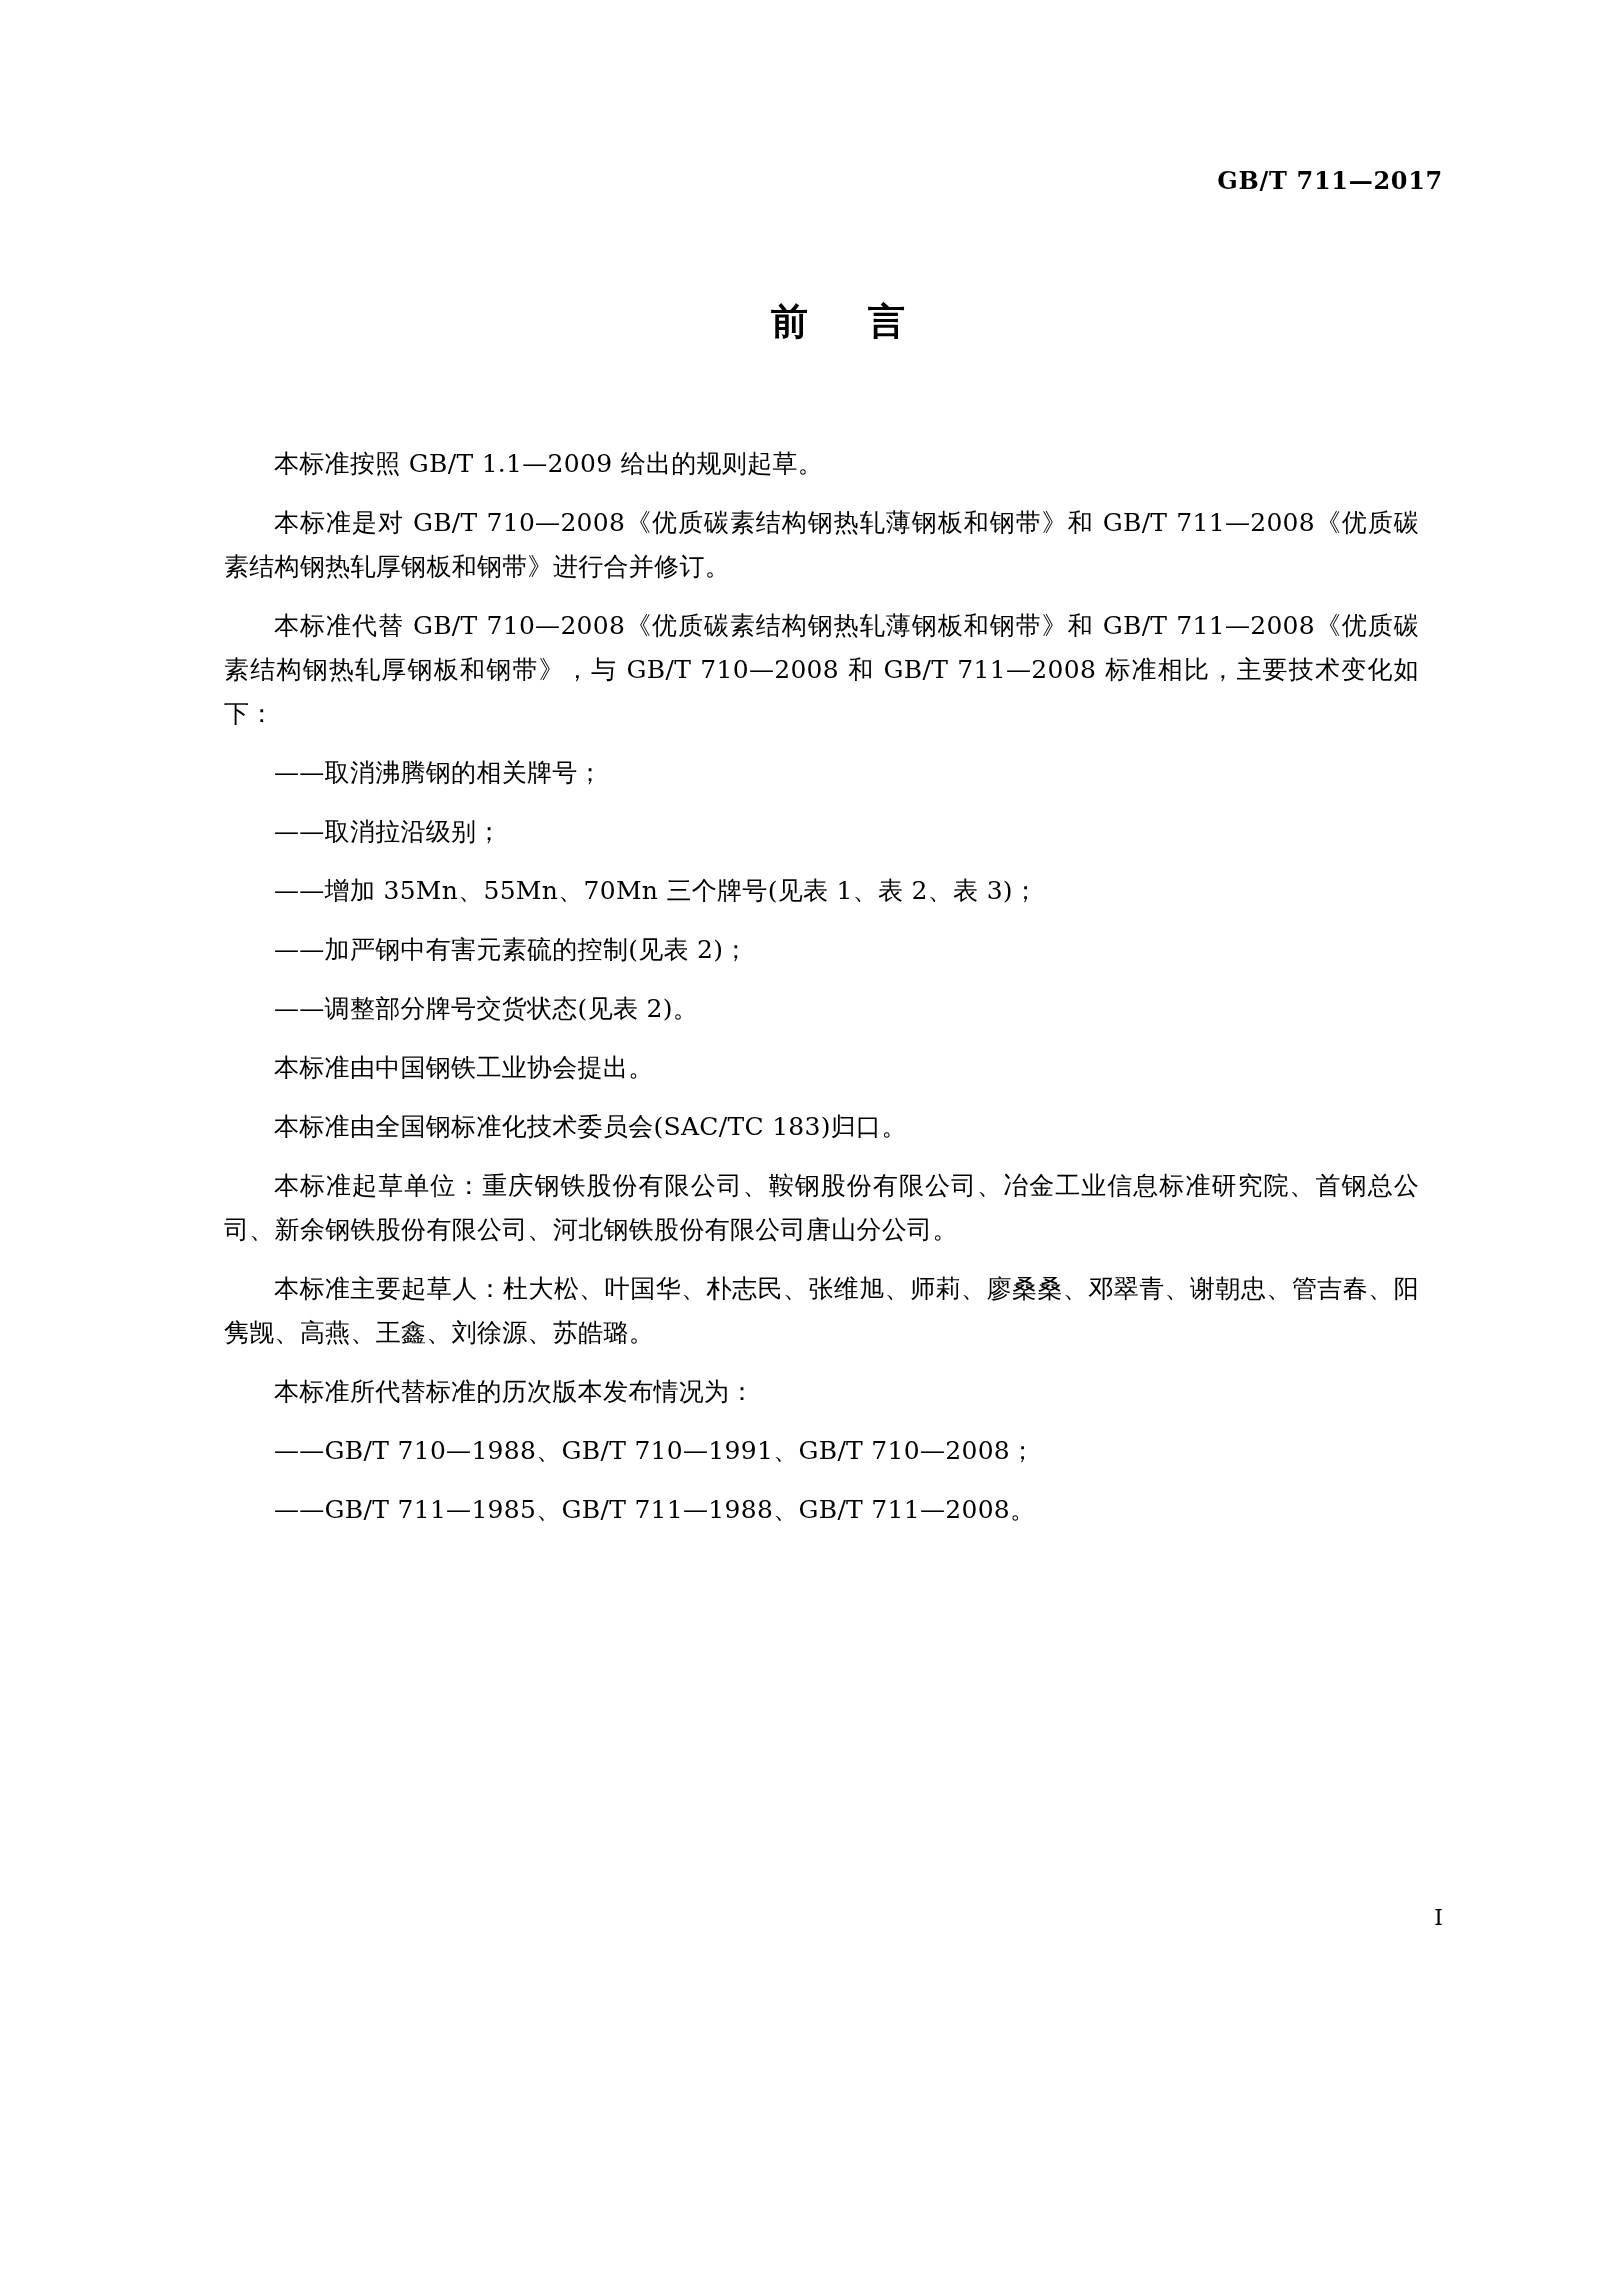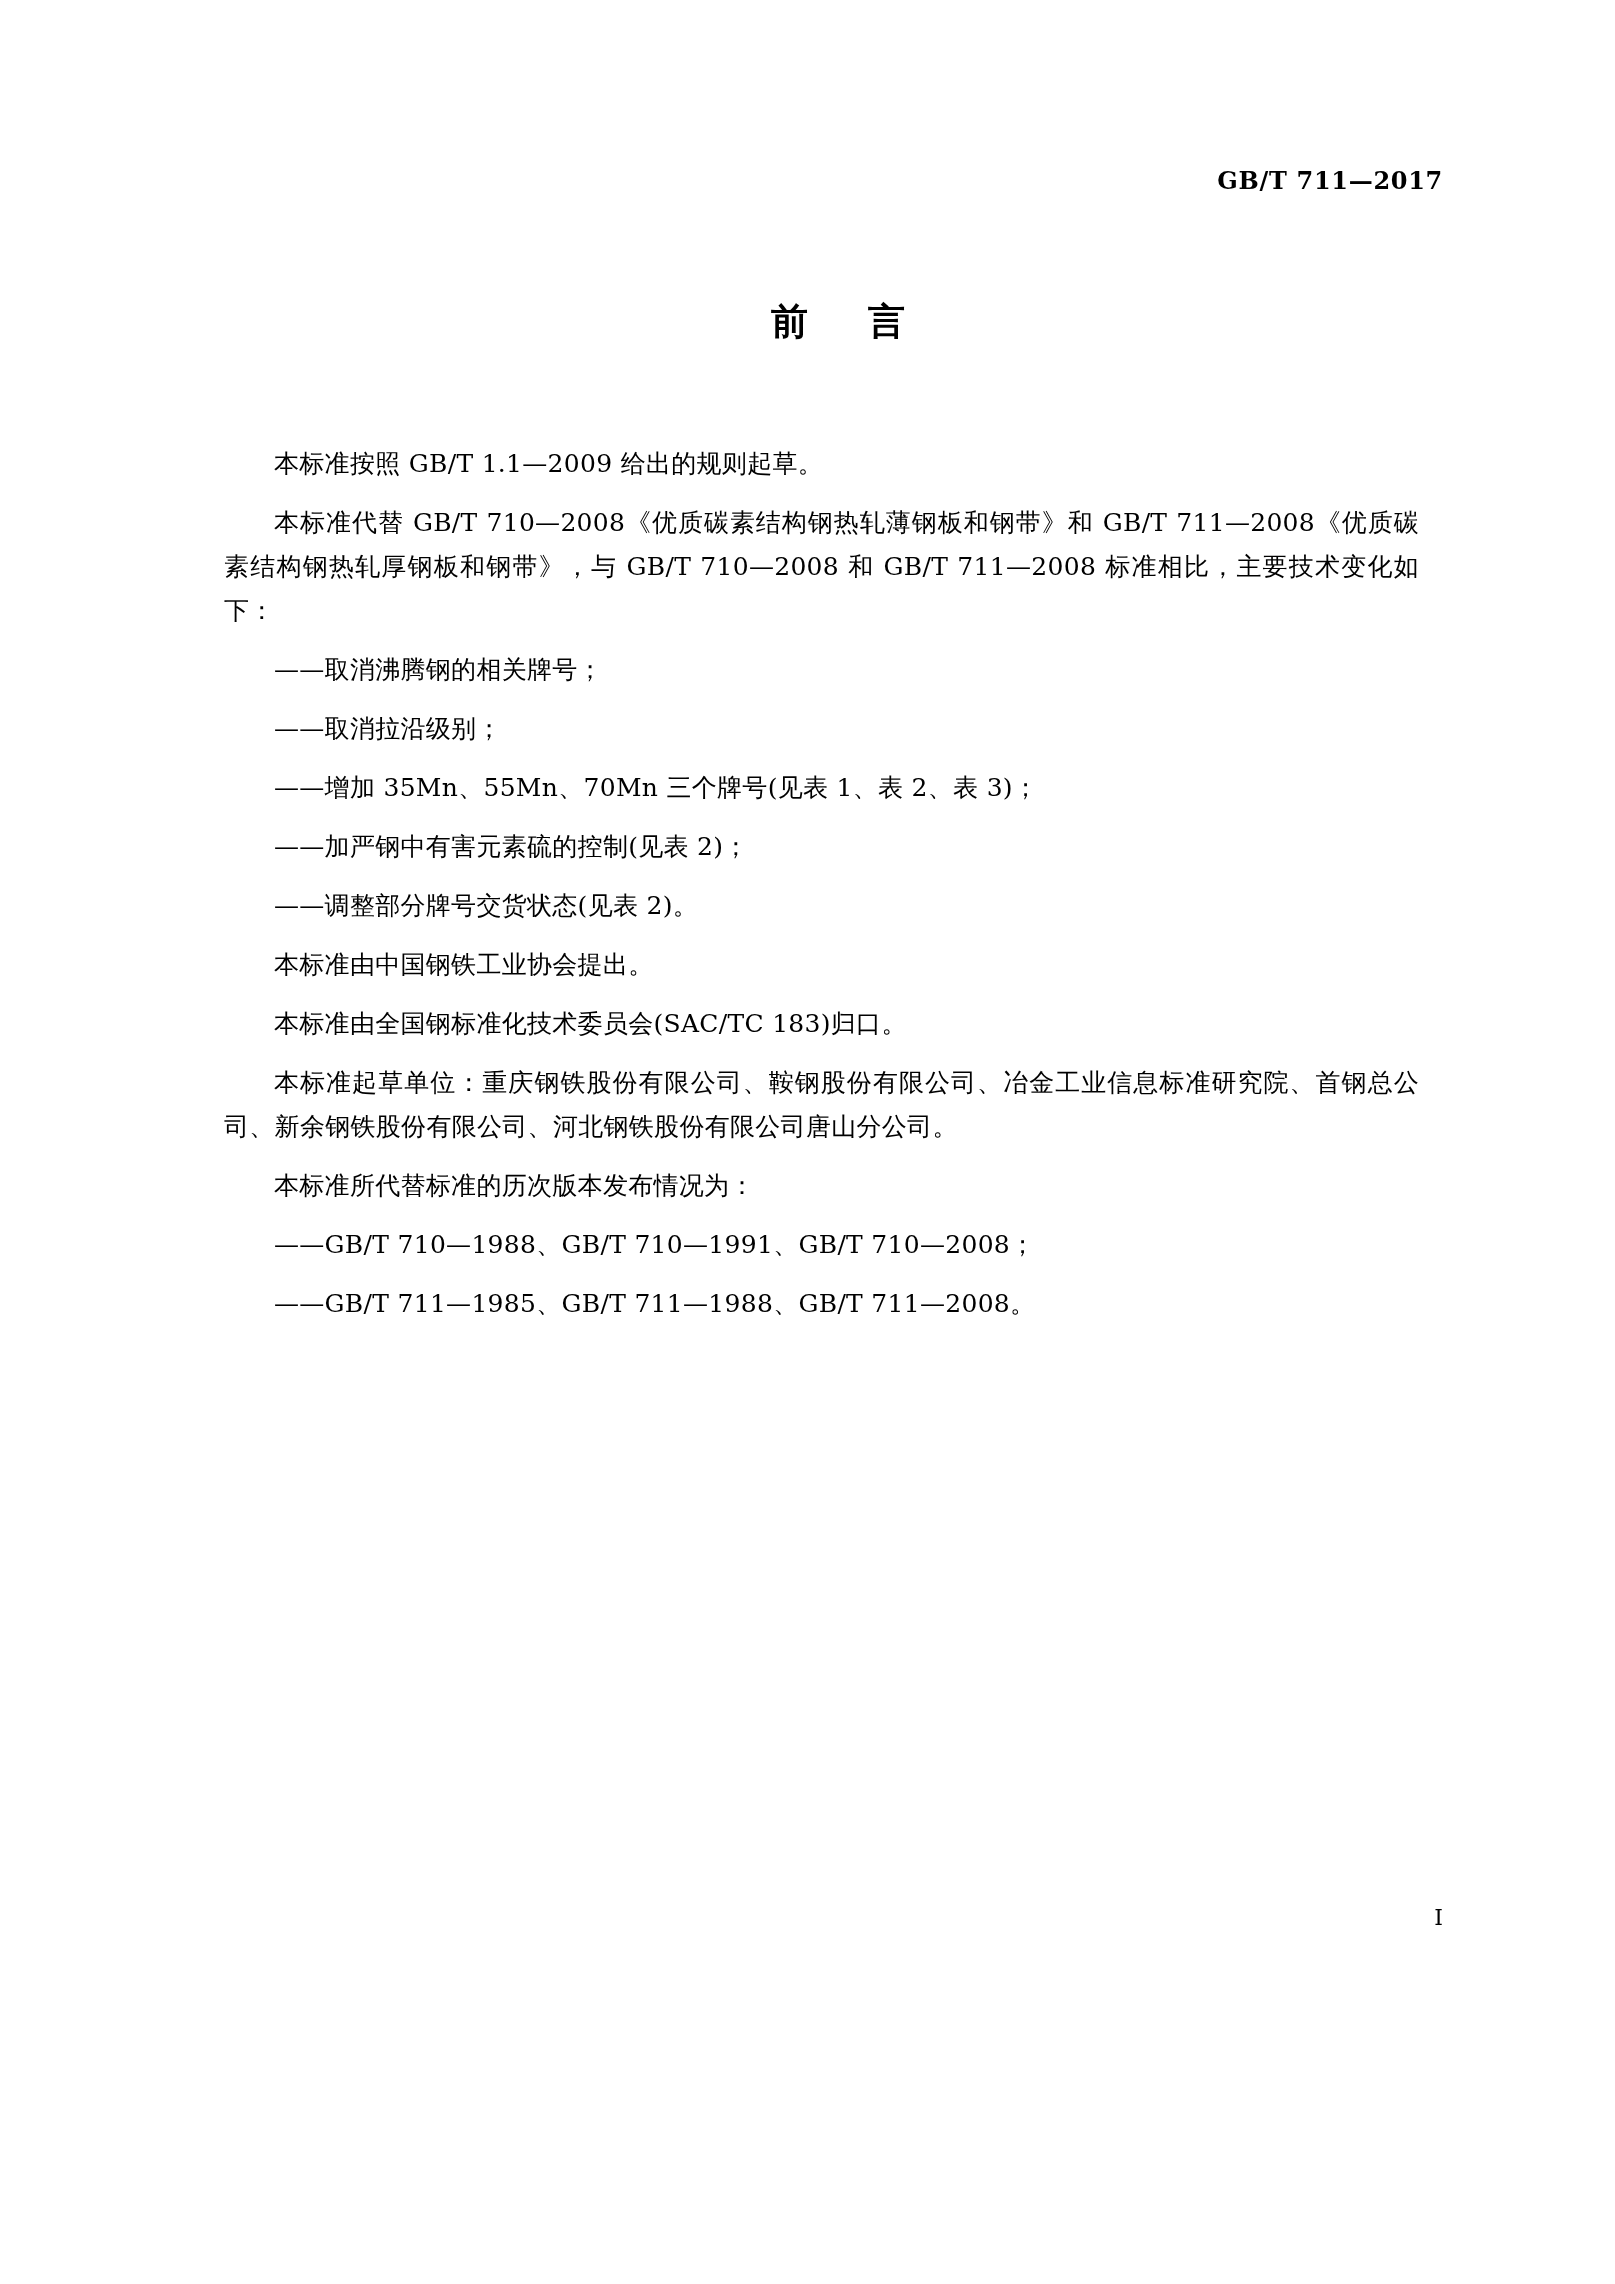--- a/index.html
+++ b/index.html
@@ -75,31 +75,33 @@
 
 <div class="page">
 
   <div class="header">GB/T 711—2017</div>
 
   <div class="title">前  言</div>
 
   <div class="body-block">
 
     <p class="para indent">本标准按照 GB/T 1.1—2009 给出的规则起草。</p>
+    <p class="para indent">本标准是对 GB/T 710—2008《优质碳素结构钢热轧薄钢板和钢带》和 GB/T 711—2008《优质碳素结构钢热轧厚钢板和钢带》进行合并修订。</p>
     <p class="para indent">本标准代替 GB/T 710—2008《优质碳素结构钢热轧薄钢板和钢带》和 GB/T 711—2008《优质碳素结构钢热轧厚钢板和钢带》，与 GB/T 710—2008 和 GB/T 711—2008 标准相比，主要技术变化如下：</p>
 
     <p class="para dash-item">——取消沸腾钢的相关牌号；</p>
     <p class="para dash-item">——取消拉沿级别；</p>
     <p class="para dash-item">——增加 35Mn、55Mn、70Mn 三个牌号(见表 1、表 2、表 3)；</p>
     <p class="para dash-item">——加严钢中有害元素硫的控制(见表 2)；</p>
     <p class="para dash-item">——调整部分牌号交货状态(见表 2)。</p>
 
     <p class="para indent">本标准由中国钢铁工业协会提出。</p>
     <p class="para indent">本标准由全国钢标准化技术委员会(SAC/TC 183)归口。</p>
     <p class="para indent">本标准起草单位：重庆钢铁股份有限公司、鞍钢股份有限公司、冶金工业信息标准研究院、首钢总公司、新余钢铁股份有限公司、河北钢铁股份有限公司唐山分公司。</p>
+    <p class="para indent">本标准主要起草人：杜大松、叶国华、朴志民、张维旭、师莉、廖桑桑、邓翠青、谢朝忠、管吉春、阳隽觊、高燕、王鑫、刘徐源、苏皓璐。</p>
     <p class="para indent">本标准所代替标准的历次版本发布情况为：</p>
 
     <p class="para dash-item">——GB/T 710—1988、GB/T 710—1991、GB/T 710—2008；</p>
     <p class="para dash-item">——GB/T 711—1985、GB/T 711—1988、GB/T 711—2008。</p>
 
   </div>
 
   <div class="footer-page">Ⅰ</div>
 
 </div>

